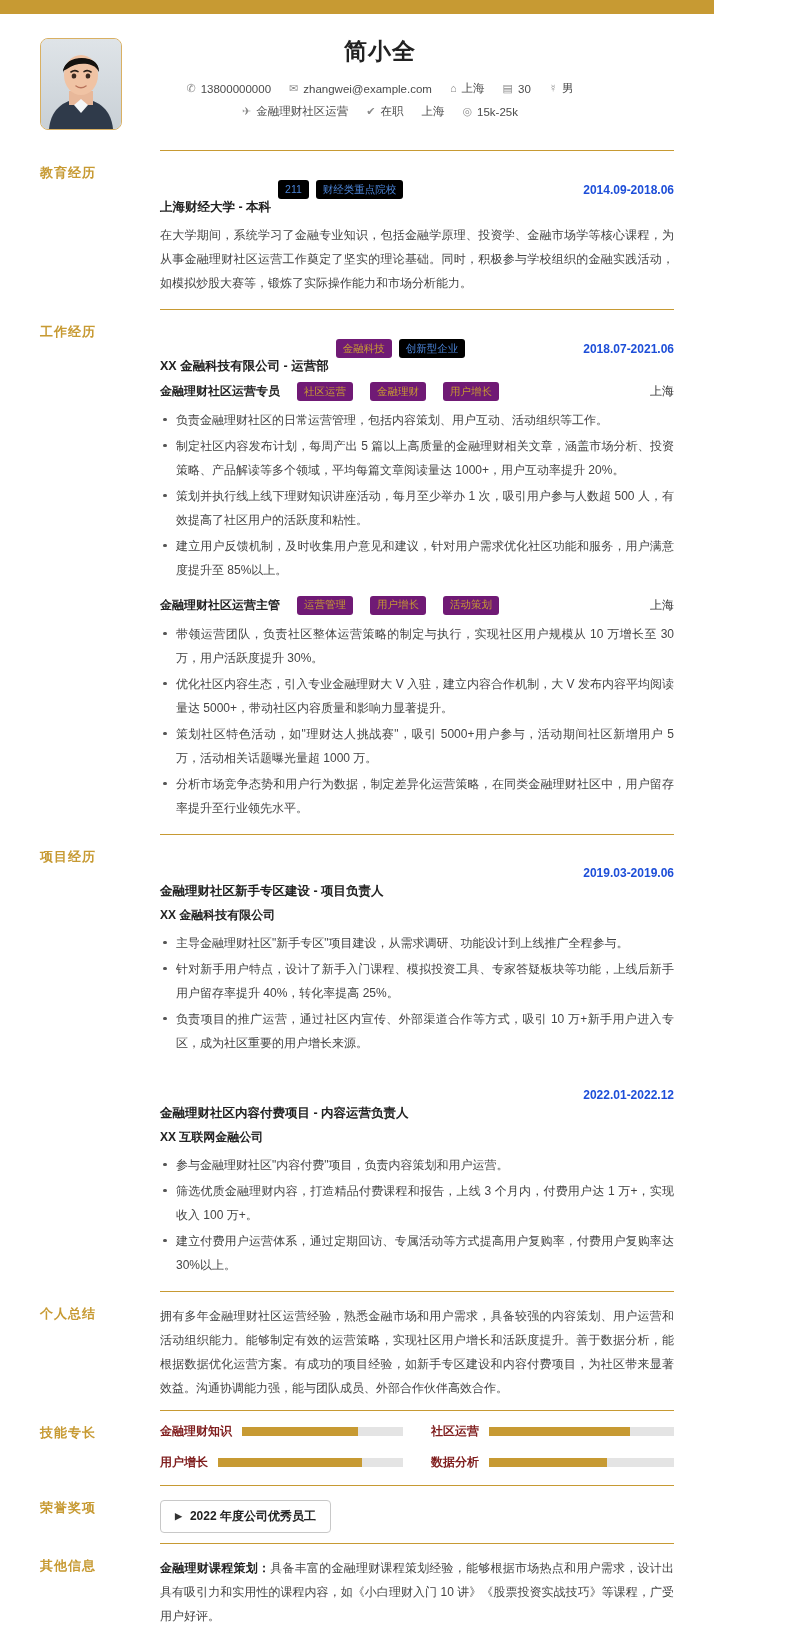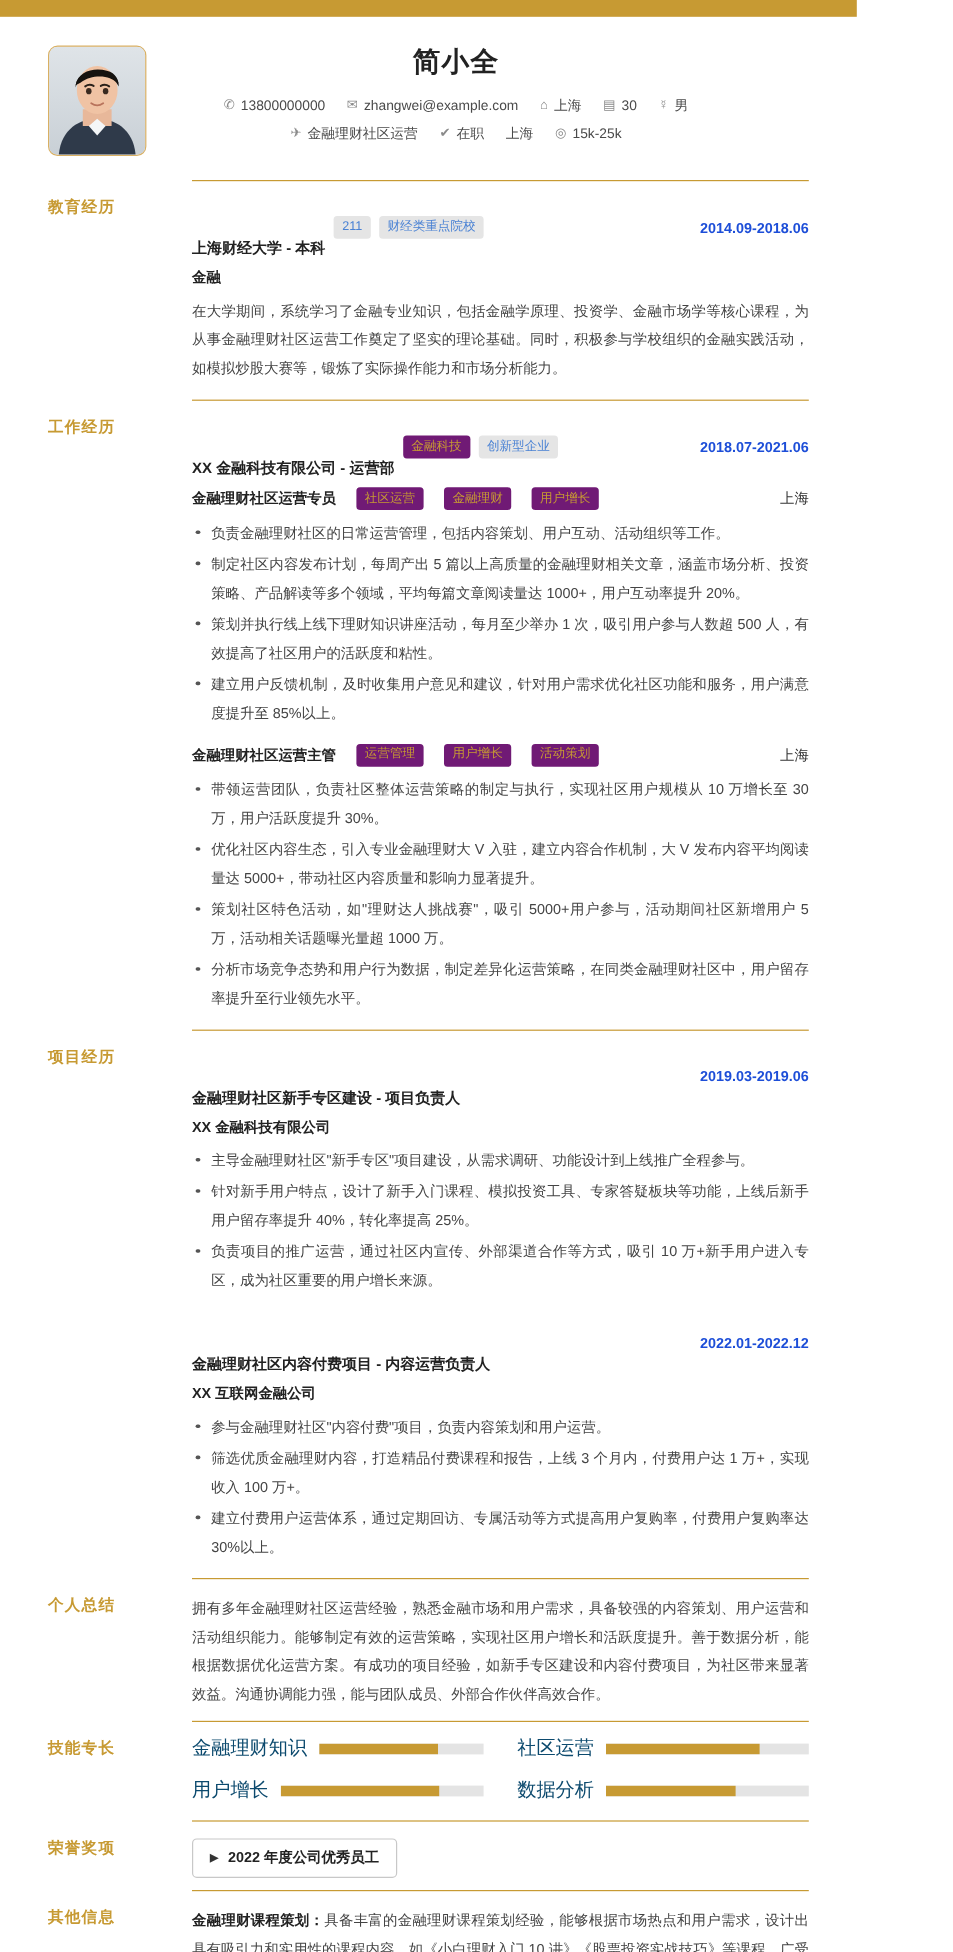--- a/index.html
+++ b/index.html
@@ -134,21 +134,21 @@
   .entry-loc {
     font-size: 12px;
     color: #333;
     white-space: nowrap;
   }
   .tag {
     display: inline-block;
     font-size: 10.5px;
     padding: 1.5px 7px;
     border-radius: 3px;
-    background: #e5e5e5;
+    background: #000000;
     color: #4a82d4;
     line-height: 1.5;
   }
   .tag.gold {
     background: #701a75;
     color: #c79a33;
   }
   .entry-sub {
     font-size: 12px;
     font-weight: bold;
@@ -205,23 +205,23 @@
     column-gap: 28px;
     row-gap: 14px;
     padding-bottom: 4px;
   }
   .skill {
     display: flex;
     align-items: center;
     gap: 10px;
   }
   .skill-label {
-    font-size: 16px;
-    font-weight: normal;
-    color: #0c4a6e;
+    font-size: 12px;
+    font-weight: bold;
+    color: #7f1d1d;
     white-space: nowrap;
     flex: 0 0 auto;
   }
   .skill-bar {
     flex: 1;
     height: 9px;
     background: #e4e4e4;
     position: relative;
     overflow: hidden;
   }
@@ -341,21 +341,20 @@
     <div class="section-body">
       <div class="entry">
         <div class="entry-head">
           <div class="entry-head-left">
             <span class="entry-title">上海财经大学 - 本科</span>
             <span class="tag">211</span>
             <span class="tag">财经类重点院校</span>
           </div>
           <span class="entry-date">2014.09-2018.06</span>
         </div>
-        <div class="entry-sub">金融</div>
         <div class="para">在大学期间，系统学习了金融专业知识，包括金融学原理、投资学、金融市场学等核心课程，为从事金融理财社区运营工作奠定了坚实的理论基础。同时，积极参与学校组织的金融实践活动，如模拟炒股大赛等，锻炼了实际操作能力和市场分析能力。</div>
       </div>
     </div>
   </div>
 
   <div class="section">
     <div class="section-title">工作经历</div>
     <div class="section-body">
 
       <div class="entry">

